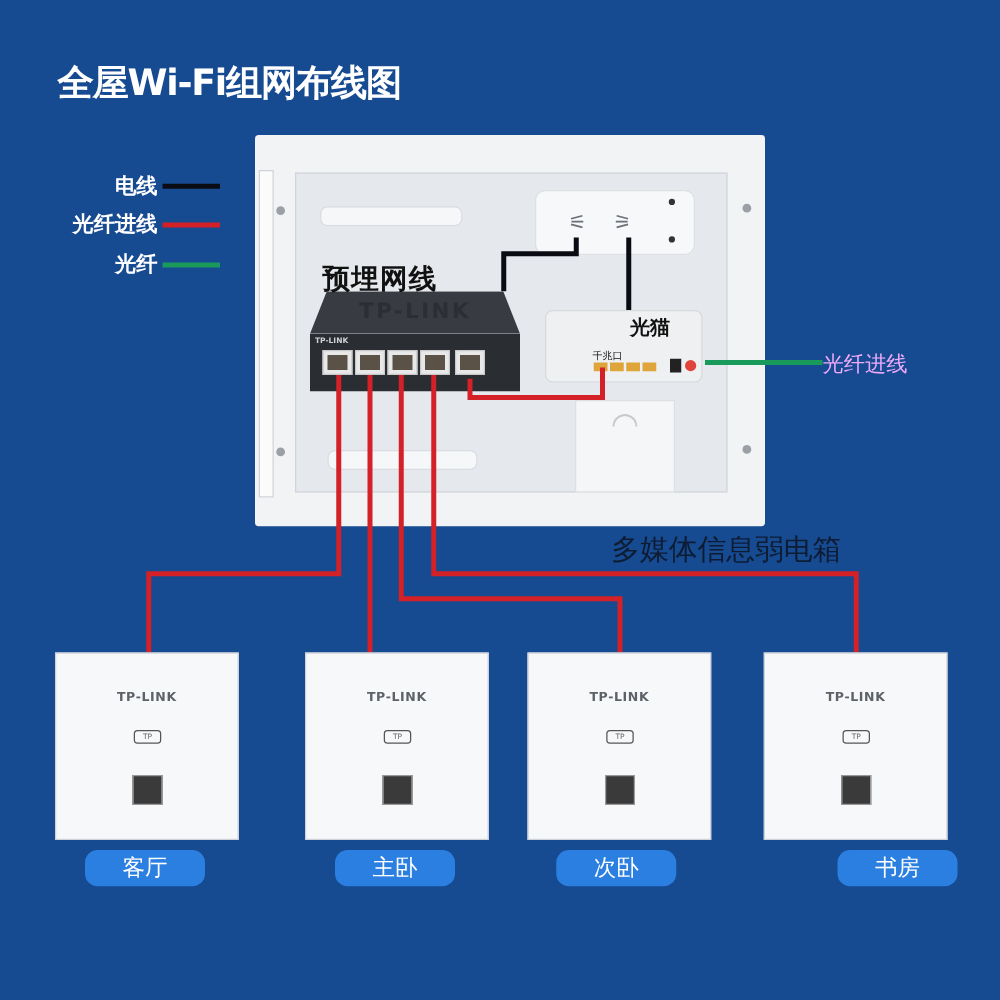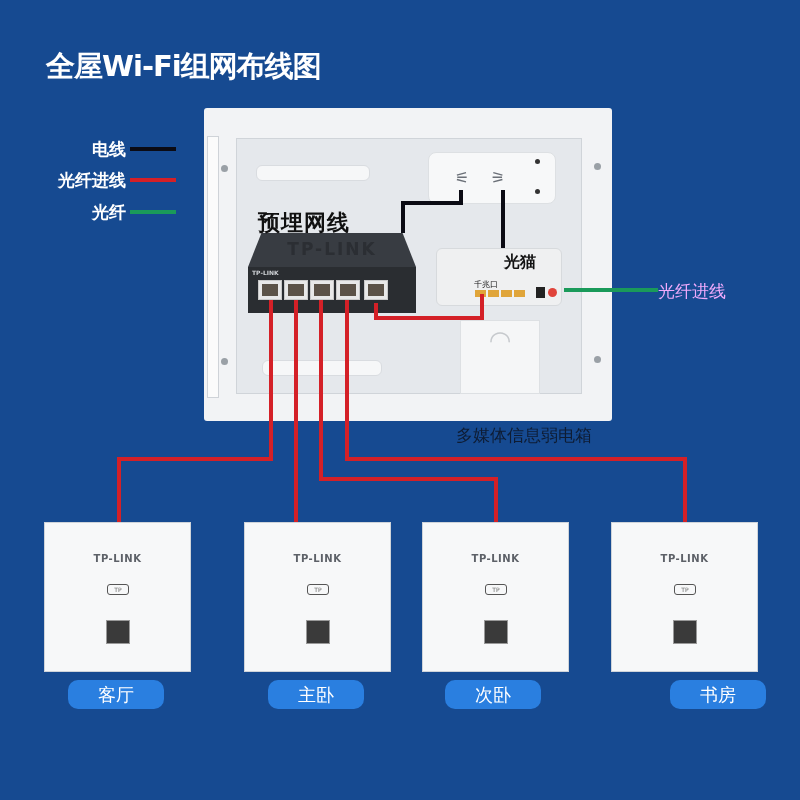--- a/index.html
+++ b/index.html
@@ -26,21 +26,21 @@
   #router-title { left:258px; top:208px; font-size:22px; font-weight:bold; color:#111; letter-spacing:1px; white-space:nowrap; }
   #modem { left:436px; top:248px; width:124px; height:56px; background:#eff0f1; border-radius:6px; border:1px solid #d7dadd; }
   #modem-title { left:480px; top:252px; font-size:16px; font-weight:bold; color:#111; white-space:nowrap;margin-left:24px; }
   #modem-port-label { left:474px; top:279px; font-size:8px; font-weight:normal; color:#111; white-space:nowrap; }
   .mport { position:absolute; top:290px; width:11px; height:7px; background:#e0a53a; }
   #modem-power-jack { left:536px; top:287px; width:9px; height:11px; background:#222; }
   #modem-power-btn { left:548px; top:288px; width:9px; height:9px; border-radius:50%; background:#e0443b; }
   #wifi-plate { left:460px; top:320px; width:78px; height:72px; background:#f5f6f7; border:1px solid #dde0e3; }
   #wifi-glyph { left:0; top:4px; width:78px; text-align:center; font-size:26px; color:#c6c9cd; }
   #fiber-label { left:658px; top:280px; font-size:17px; color:#f0abfc; white-space:nowrap; }
-  #box-label { left:456px; top:424px; font-size:17px; color:#0e1c33; white-space:nowrap; }
+  #box-label { left:489px; top:424px; font-size:23px; color:#0e1c33; white-space:nowrap; }
   svg#wires { position:absolute; left:0; top:0; width:800px; height:800px; pointer-events:none; }
   .panel { position:absolute; top:522px; width:145px; height:148px; background:#f7f8f9; border:1px solid #cfd4da; }
   .panel-brand { position:absolute; left:0; top:30px; width:145px; text-align:center; font-size:10px; font-weight:bold; color:#5d6168; letter-spacing:0.5px; }
   .panel-led { position:absolute; left:62px; top:61px; width:20px; height:9px; border:1.5px solid #555; border-radius:3px; font-size:6px; line-height:9px; text-align:center; color:#666; }
   .panel-port { position:absolute; left:61px; top:97px; width:22px; height:22px; background:#3a3a3a; border:1px solid #999; }
   .room-btn { position:absolute; top:680px; width:96px; height:29px; background:#2a7fe0; border-radius:10px; color:#ffffff; font-size:18px; text-align:center; line-height:29px; }
 </style>
 </head>
 <body>
 

